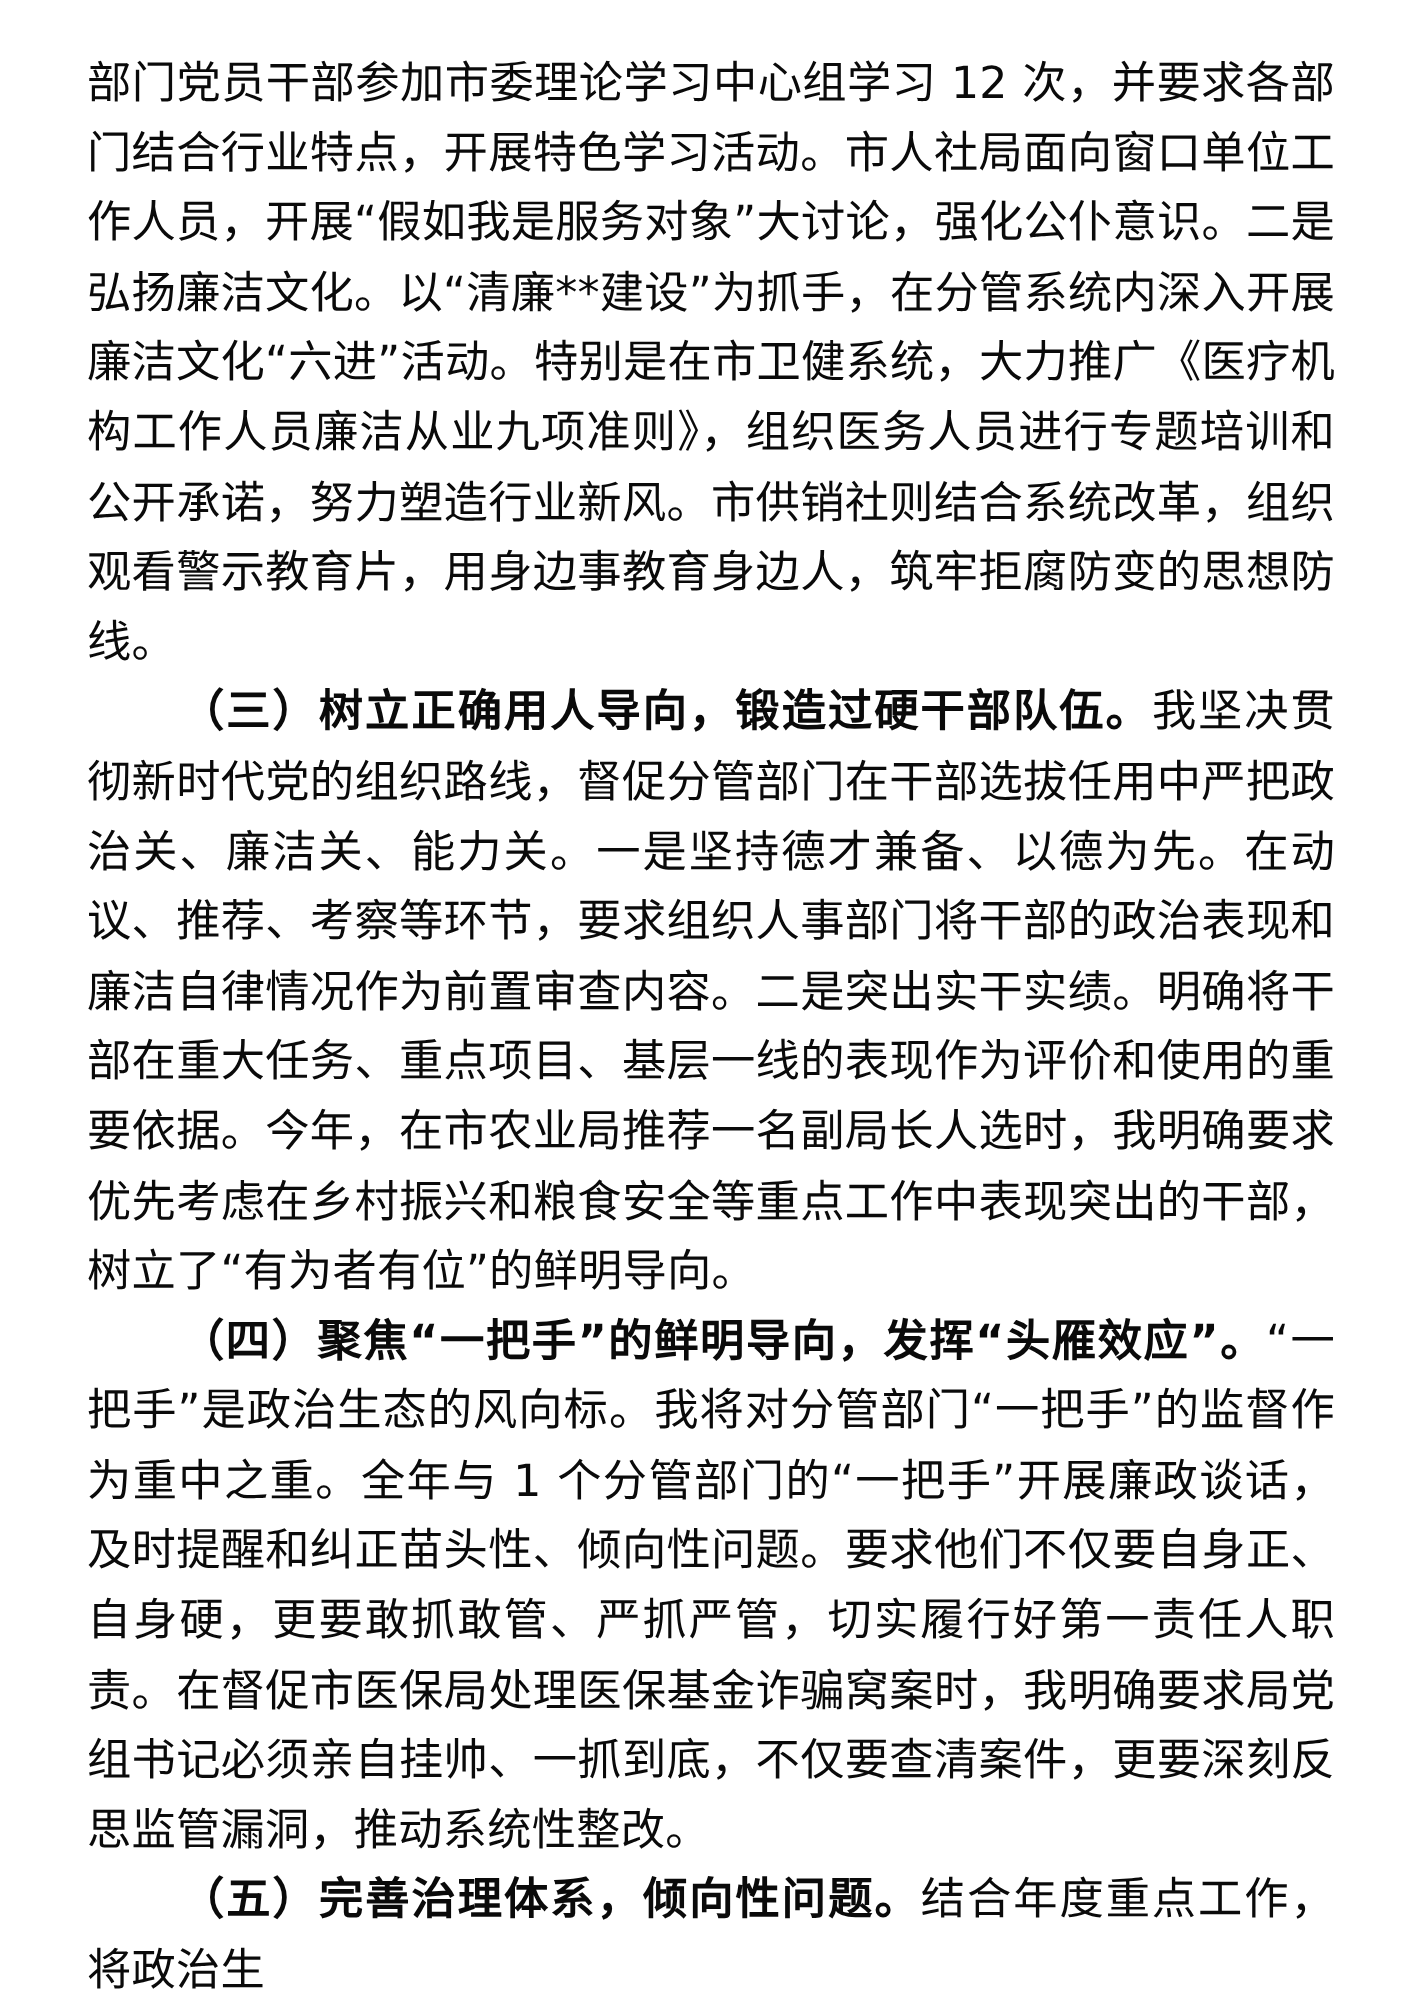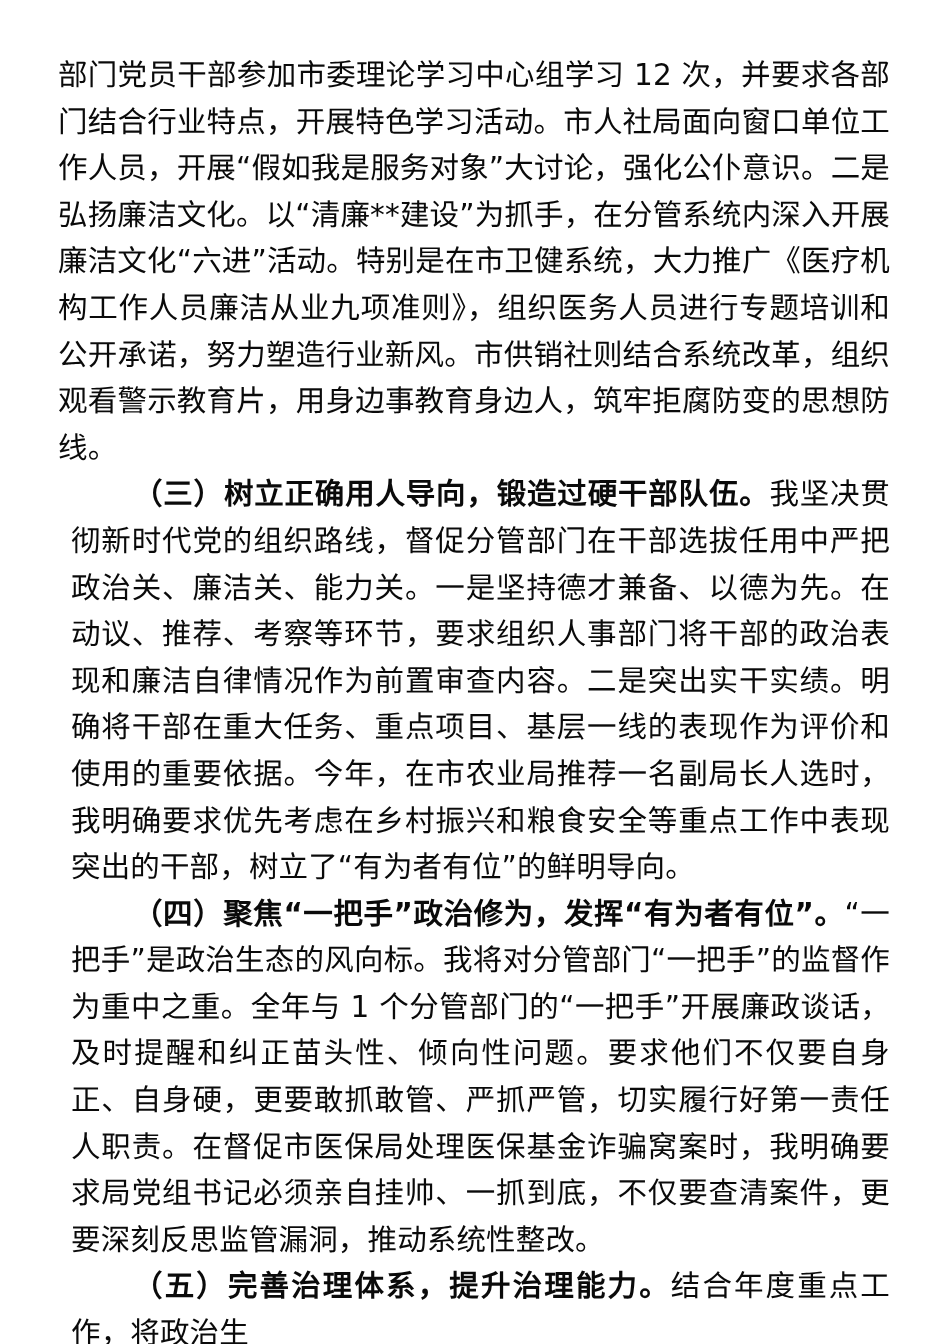--- a/index.html
+++ b/index.html
@@ -11,41 +11,40 @@
   body {
     font-family: "DejaVu Sans", "Liberation Sans", sans-serif;
   }
   #page {
     position: relative;
     width: 936px;
     height: 1344px;
     background: #ffffff;
     overflow: hidden;
     box-sizing: border-box;
-    padding: 52px 60px 0 58px;
+    padding: 32px 60px 0 58px;
   }
   .doc-body {
     width: 832px;
   }
   p.para {
     margin: 0 0 0 0;
     padding: 0;
     font-size: 29.5px;
     line-height: 46.6px;
     color: #0a0a0a;
     text-align: justify;
     text-justify: inter-character;
     letter-spacing: 0.15px;
     text-indent: 0;
     word-break: break-all;
     font-weight: 400;
   }
   p.para.indent {
     text-indent: 62px;
-    margin-left: 13px;
   }
   .hd {
     font-weight: 700;
     letter-spacing: 0.2px;
   }
 </style>
 </head>
 <body>
 
 <div id="page">
@@ -53,21 +52,21 @@
 
     <p class="para">
       <span class="hd"></span><span>部门党员干部参加市委理论学习中心组学习 12 次，并要求各部门结合行业特点，开展特色学习活动。市人社局面向窗口单位工作人员，开展“假如我是服务对象”大讨论，强化公仆意识。二是弘扬廉洁文化。以“清廉**建设”为抓手，在分管系统内深入开展廉洁文化“六进”活动。特别是在市卫健系统，大力推广《医疗机构工作人员廉洁从业九项准则》，组织医务人员进行专题培训和公开承诺，努力塑造行业新风。市供销社则结合系统改革，组织观看警示教育片，用身边事教育身边人，筑牢拒腐防变的思想防线。</span>
     </p>
 
     <p class="para indent">
       <span class="hd">（三）树立正确用人导向，锻造过硬干部队伍。</span><span>我坚决贯彻新时代党的组织路线，督促分管部门在干部选拔任用中严把政治关、廉洁关、能力关。一是坚持德才兼备、以德为先。在动议、推荐、考察等环节，要求组织人事部门将干部的政治表现和廉洁自律情况作为前置审查内容。二是突出实干实绩。明确将干部在重大任务、重点项目、基层一线的表现作为评价和使用的重要依据。今年，在市农业局推荐一名副局长人选时，我明确要求优先考虑在乡村振兴和粮食安全等重点工作中表现突出的干部，树立了“有为者有位”的鲜明导向。</span>
     </p>
 
     <p class="para indent">
-      <span class="hd">（四）聚焦“一把手”政治修为，发挥“有为者有位”。</span><span>“一把手”是政治生态的风向标。我将对分管部门“一把手”的监督作为重中之重。全年与 1 个分管部门的“一把手”开展廉政谈话，及时提醒和纠正苗头性、倾向性问题。要求他们不仅要自身正、自身硬，更要敢抓敢管、严抓严管，切实履行好第一责任人职责。在督促市医保局处理医保基金诈骗窝案时，我明确要求局党组书记必须亲自挂帅、一抓到底，不仅要查清案件，更要深刻反思监管漏洞，推动系统性整改。</span>
+      <span class="hd">（四）聚焦“一把手”的鲜明导向，发挥“头雁效应”。</span><span>“一把手”是政治生态的风向标。我将对分管部门“一把手”的监督作为重中之重。全年与 1 个分管部门的“一把手”开展廉政谈话，及时提醒和纠正苗头性、倾向性问题。要求他们不仅要自身正、自身硬，更要敢抓敢管、严抓严管，切实履行好第一责任人职责。在督促市医保局处理医保基金诈骗窝案时，我明确要求局党组书记必须亲自挂帅、一抓到底，不仅要查清案件，更要深刻反思监管漏洞，推动系统性整改。</span>
     </p>
 
     <p class="para indent">
-      <span class="hd">（五）完善治理体系，提升治理能力。</span><span>结合年度重点工作，将政治生</span>
+      <span class="hd">（五）完善治理体系，倾向性问题。</span><span>结合年度重点工作，将政治生</span>
     </p>
 
   </div>
 </div>
 
 </body></html>

